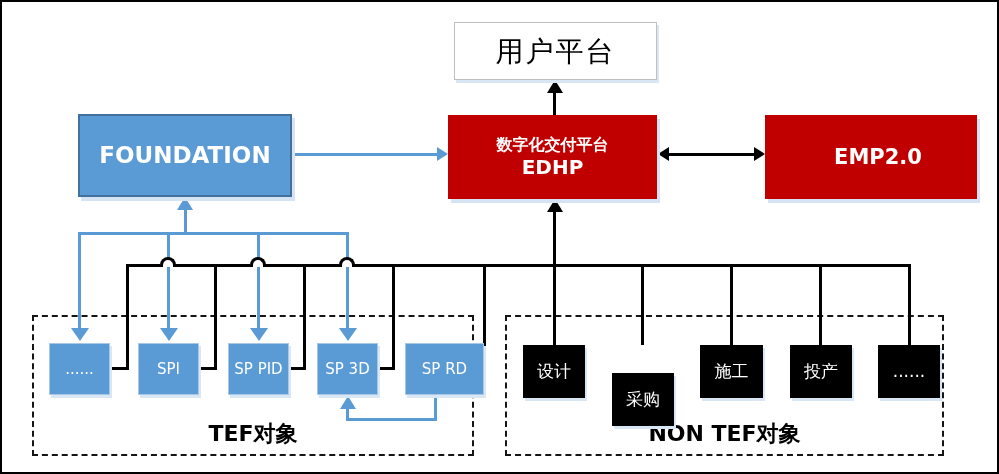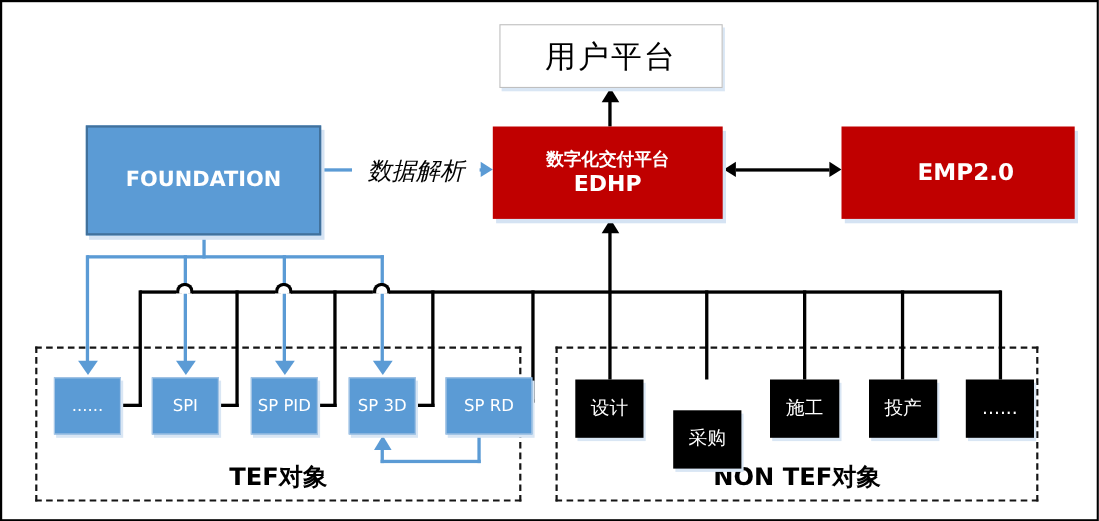--- a/index.html
+++ b/index.html
@@ -113,31 +113,30 @@
   <div class="ln bk z2" style="left:639px;top:262px;width:3px;height:81px;"></div>
   <div class="ln bk z2" style="left:728px;top:262px;width:3px;height:81px;"></div>
   <div class="ln bk z2" style="left:817px;top:262px;width:3px;height:81px;"></div>
   <div class="ln bk z2" style="left:906px;top:262px;width:3px;height:81px;"></div>
 
   <div class="ah z2" style="left:545px;top:78px;border-left:8px solid transparent;border-right:8px solid transparent;border-bottom:13px solid #000;"></div>
   <div class="ln bk z2" style="left:551px;top:89px;width:3px;height:24px;"></div>
 
   <div class="ln bl z2" style="left:290px;top:151px;width:147px;height:3px;"></div>
   <div class="ah z2" style="left:435px;top:145px;border-top:7px solid transparent;border-bottom:7px solid transparent;border-left:11px solid #5B9BD5;"></div>
-  <div class="conn-label z3" style="left:318px;top:139px;width:112px;">数据解析</div>
 
   <div class="ln bk z2" style="left:667px;top:151px;width:85px;height:3px;"></div>
   <div class="ah z2" style="left:656px;top:145px;border-top:7px solid transparent;border-bottom:7px solid transparent;border-right:11px solid #000;"></div>
   <div class="ah z2" style="left:752px;top:145px;border-top:7px solid transparent;border-bottom:7px solid transparent;border-left:11px solid #000;"></div>
 
   <div class="node white-node z4" style="left:452px;top:20px;width:203px;height:58px;font-size:28px;letter-spacing:2px;">
     <span>用户平台</span>
   </div>
 
-  <div class="node blue-node z4" style="left:76px;top:112px;width:214px;height:100px;font-size:19px;">
+  <div class="node blue-node z4" style="left:76px;top:112px;width:214px;height:83px;font-size:23px;">
     <span>FOUNDATION</span>
   </div>
 
   <div class="node red-node z4" style="left:446px;top:113px;width:209px;height:84px;">
     <span style="font-size:16px;">数字化交付平台</span>
     <span style="font-size:20px;">EDHP</span>
   </div>
 
   <div class="node red-node z4" style="left:763px;top:113px;width:212px;height:84px;font-size:21px;padding-left:14px;">
     <span>EMP2.0</span>

